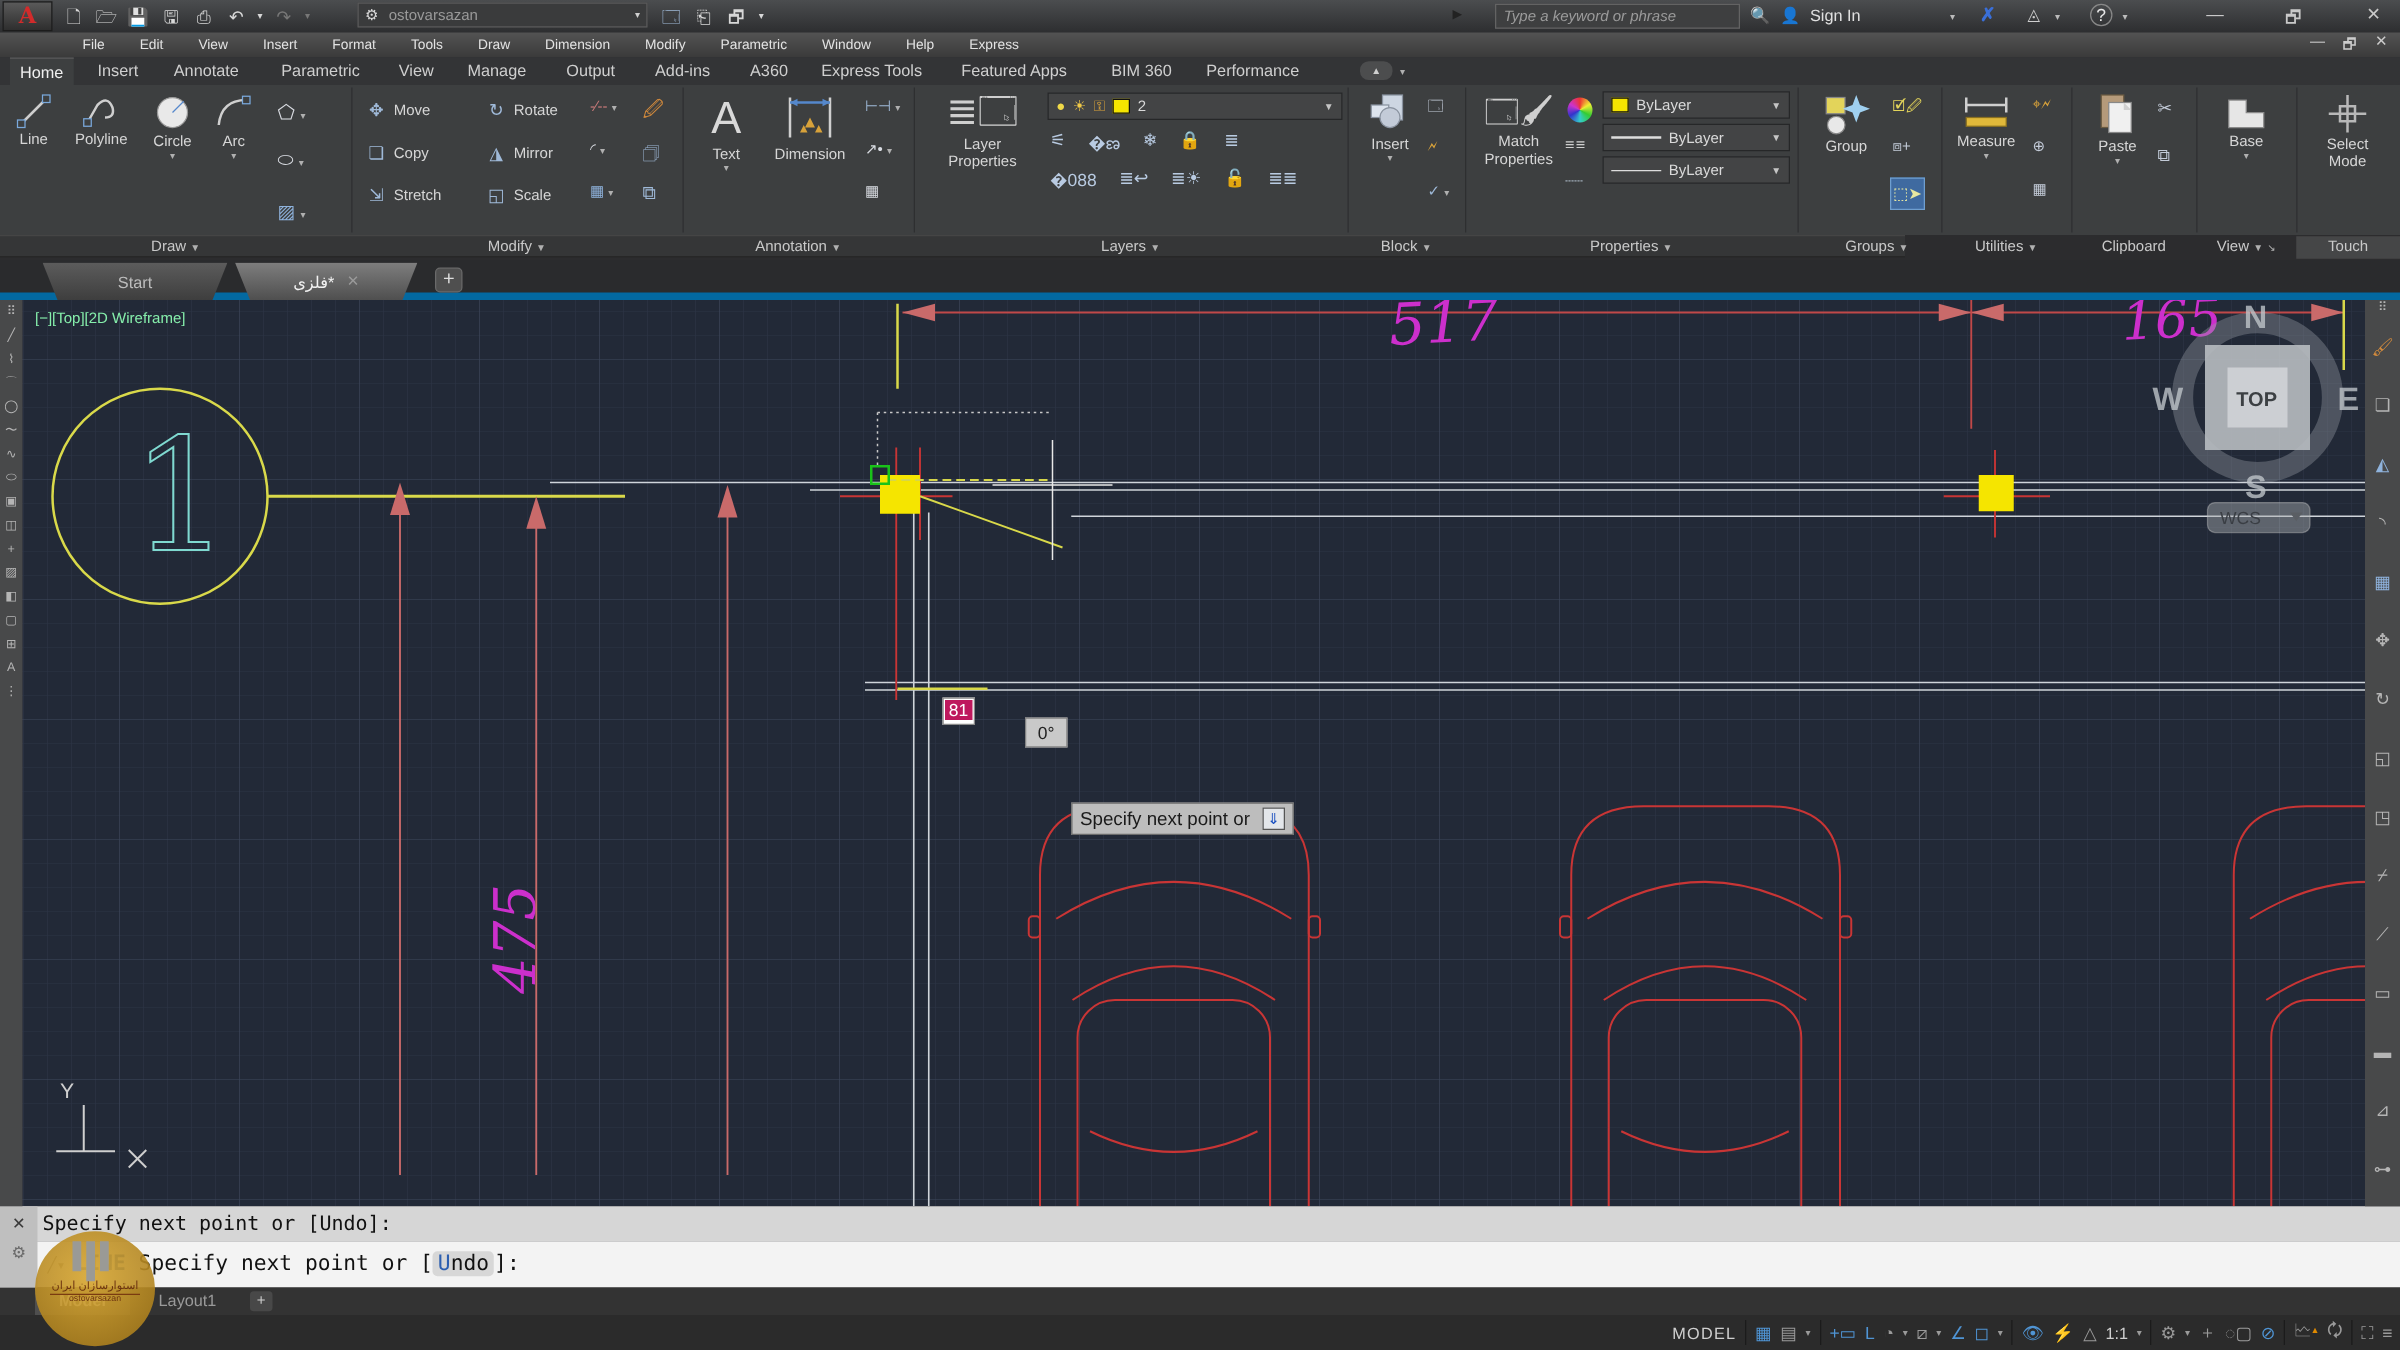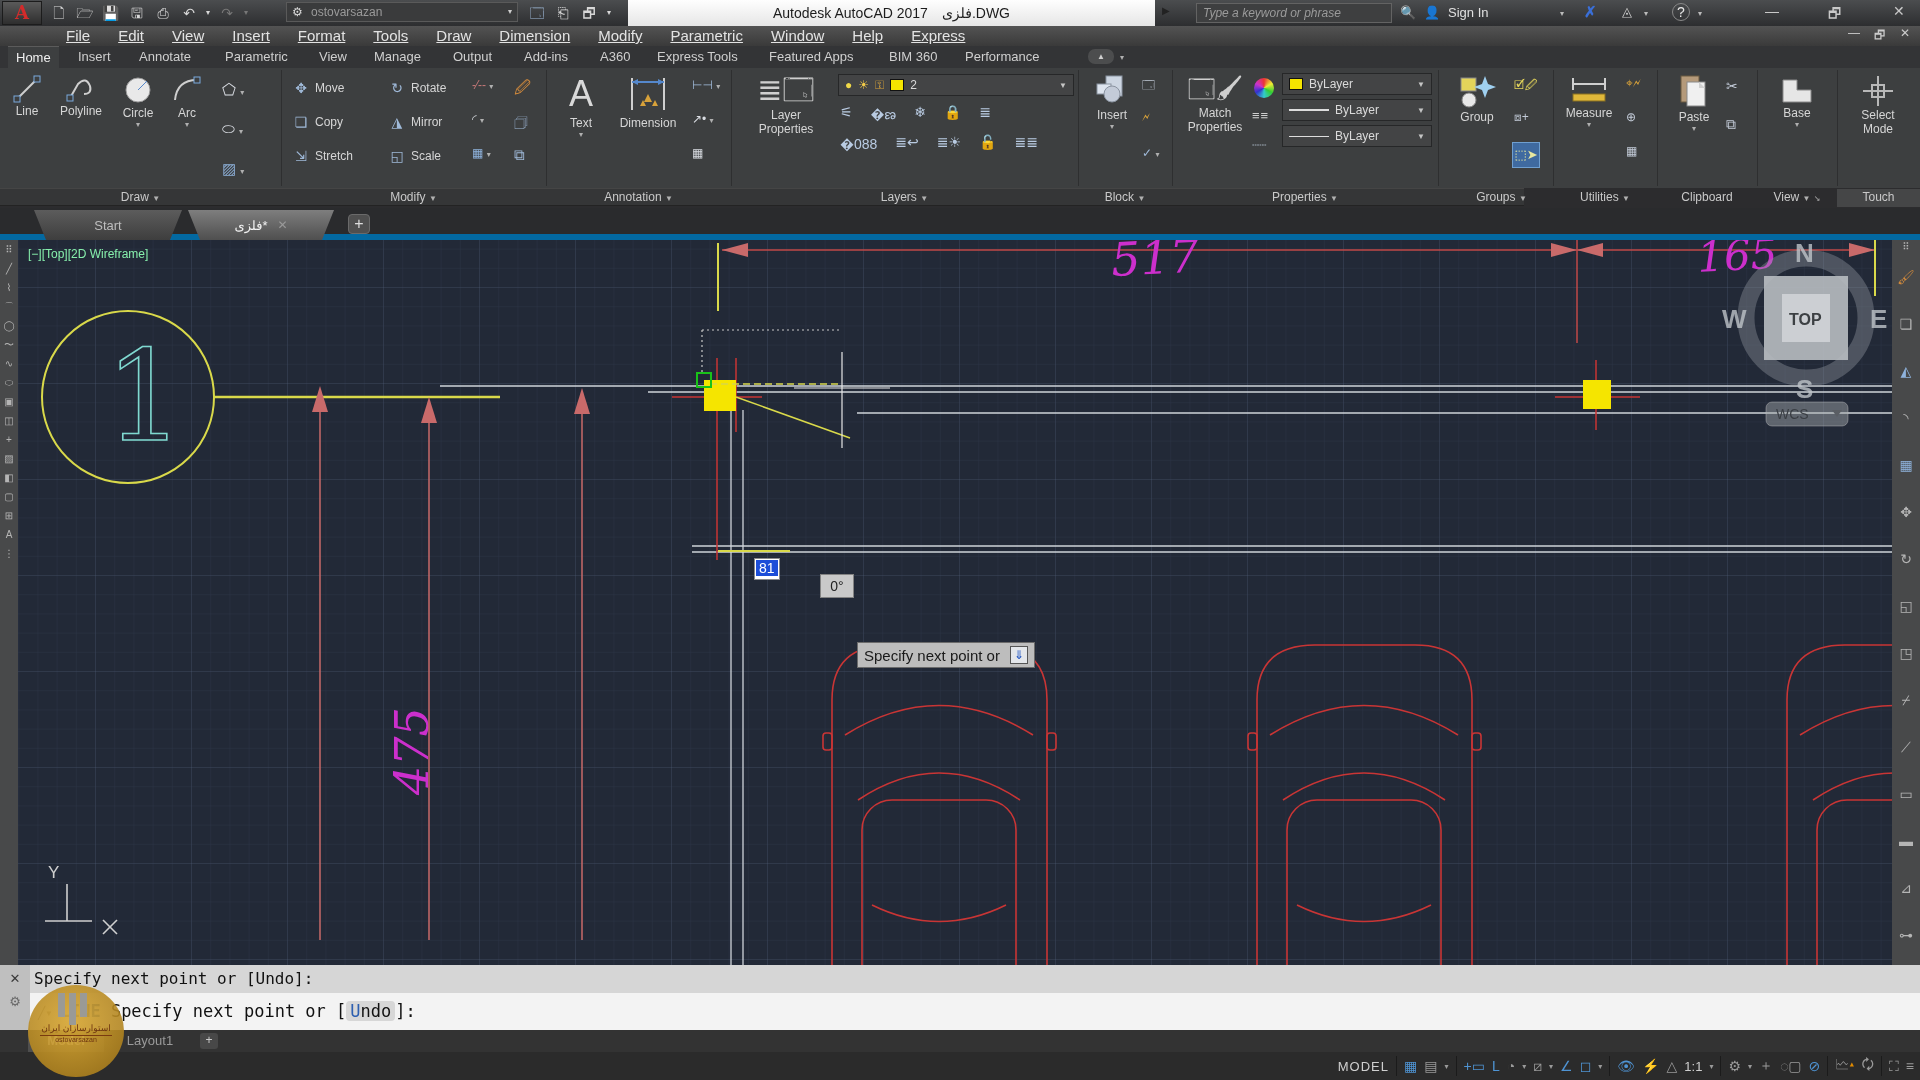--- a/index.html
+++ b/index.html
@@ -23,21 +23,21 @@
     gap:14px; color:#1c1c1c; font-size:14px; }
   #search-field { left:1196px; top:3px; width:196px; height:20px; background:#3e3f40;
     border:1px solid #636363; color:#9b9b9b; font-style:italic; font-size:12px; line-height:18px; padding-left:6px; }
   .tb-right-icon { color:#cfcfcf; font-size:13px; }
   .win-glyph { color:#c9c9c9; font-size:14px; }
 
   
   #menubar { left:0; top:26px; width:1920px; height:20px;
     background:linear-gradient(#535353,#3a3a3a); display:flex; align-items:center; gap:0;
     padding-left:52px; }
-  .menu-item { color:#e3e3e3; font-size:15px; padding:0 14px; line-height:20px;text-decoration:underline; }
+  .menu-item { color:#e3e3e3; font-size:11px; padding:0 14px; line-height:20px; }
 
   
   #ribbon-tabs { left:0; top:46px; width:1920px; height:22px; background:#333436; }
   .rtab { position:absolute; top:0; height:22px; color:#cfcfcf; font-size:13px; line-height:22px; padding:0 8px; }
   .rtab.active { background:#3d3f40; color:#f0f0f0; border-top:1px solid #5b5b5b; }
   #ribbon-body { left:0; top:68px; width:1920px; height:120px; background:#3d3f40; }
   .panel-sep { position:absolute; top:2px; width:1px; height:116px; background:#2e2f30; }
   #ribbon-labels { left:0; top:188px; width:1524px; height:18px; background:#353637;
     border-top:1px solid #454545; border-bottom:1px solid #232323; }
   .plabel { position:absolute; top:0; height:18px; color:#c9c9c9; font-size:12px; line-height:17px; text-align:center; }
@@ -54,21 +54,21 @@
 
   
   #filetabs { left:0; top:208px; width:1920px; height:32px; background:#2a2b2d; border-bottom:6px solid #0369a1; }
   .ftab { position:absolute; top:2px; height:30px; clip-path:polygon(0 0, 100% 0, calc(100% - 12px) 100%, 12px 100%); }
   .ftab-inner { width:100%; height:100%; display:flex; align-items:center; justify-content:center; gap:10px; font-size:13px; }
 
   
   #canvas-wrap { left:0; top:240px; width:1920px; height:725px; background:#222937; }
   #dyn-value { left:754px; top:318px; height:22px; background:#fff; border:1px solid #8a8a8a;
     font-size:14px; padding:1px; }
-  #dyn-value span { background:#1d4ed8; color:#fff; padding:0 3px; }
+  #dyn-value span { background:#be185d; color:#fff; padding:0 3px; }
   #dyn-angle { left:820px; top:334px; width:34px; height:24px; background:#c9c9c9; border:1px solid #838383;
     color:#222; font-size:14px; text-align:center; line-height:22px; }
   #cmd-tooltip { left:857px; top:402px; height:26px; background:#bdbdbd; border:1px solid #6b6b6b;
     color:#1a1a1a; font-size:15px; display:flex; align-items:center; gap:10px; padding:0 6px; }
   #tooltip-more { width:18px; height:18px; background:#e3e6ea; border:1px solid #555; color:#1a50c0;
     font-size:12px; text-align:center; line-height:16px; }
   .side-toolbar { top:240px; width:18px; height:725px; background:#48494a; z-index:5;
     display:flex; flex-direction:column; align-items:center; color:#b5b5b5; }
   .side-toolbar span { font-size:10px; line-height:19px; }
   #right-toolbar { left:1892px; width:28px; }
@@ -121,24 +121,20 @@
     <div id="workspace-box" class="abs">
       <span class="abs" style="left:5px;top:0;color:#d8d8d8;">⚙</span>
       <span>ostovarsazan</span>
       <span class="abs" style="right:5px;top:0;font-size:8px;color:#cfcfcf;">▾</span>
     </div>
     <div class="abs" style="left:524px;top:2px;display:flex;">
       <span class="qat-icon" style="color:#9fb9d8;">🗔</span>
       <span class="qat-icon">⎗</span>
       <span class="qat-icon">🗗</span>
       <span class="qat-icon" style="width:14px;font-size:8px;">▾</span>
-    </div>
-    <div id="title-center" class="abs">
-      <span>Autodesk AutoCAD 2017</span>
-      <span>فلزی.DWG</span>
     </div>
     <span class="abs" style="left:1162px;top:5px;color:#222;font-size:10px;">▶</span>
     <div id="search-field" class="abs">Type a keyword or phrase</div>
     <span class="abs tb-right-icon" style="left:1400px;top:5px;">🔍</span>
     <span class="abs tb-right-icon" style="left:1424px;top:5px;">👤</span>
     <span class="abs" style="left:1448px;top:5px;color:#e0e0e0;font-size:13px;">Sign In</span>
     <span class="abs dn" style="left:1560px;top:9px;color:#bbb;">▾</span>
     <span class="abs" style="left:1584px;top:3px;color:#3a6fd8;font-weight:bold;font-size:15px;">✗</span>
     <span class="abs tb-right-icon" style="left:1622px;top:4px;">◬</span>
     <span class="abs dn" style="left:1644px;top:9px;color:#bbb;">▾</span>

